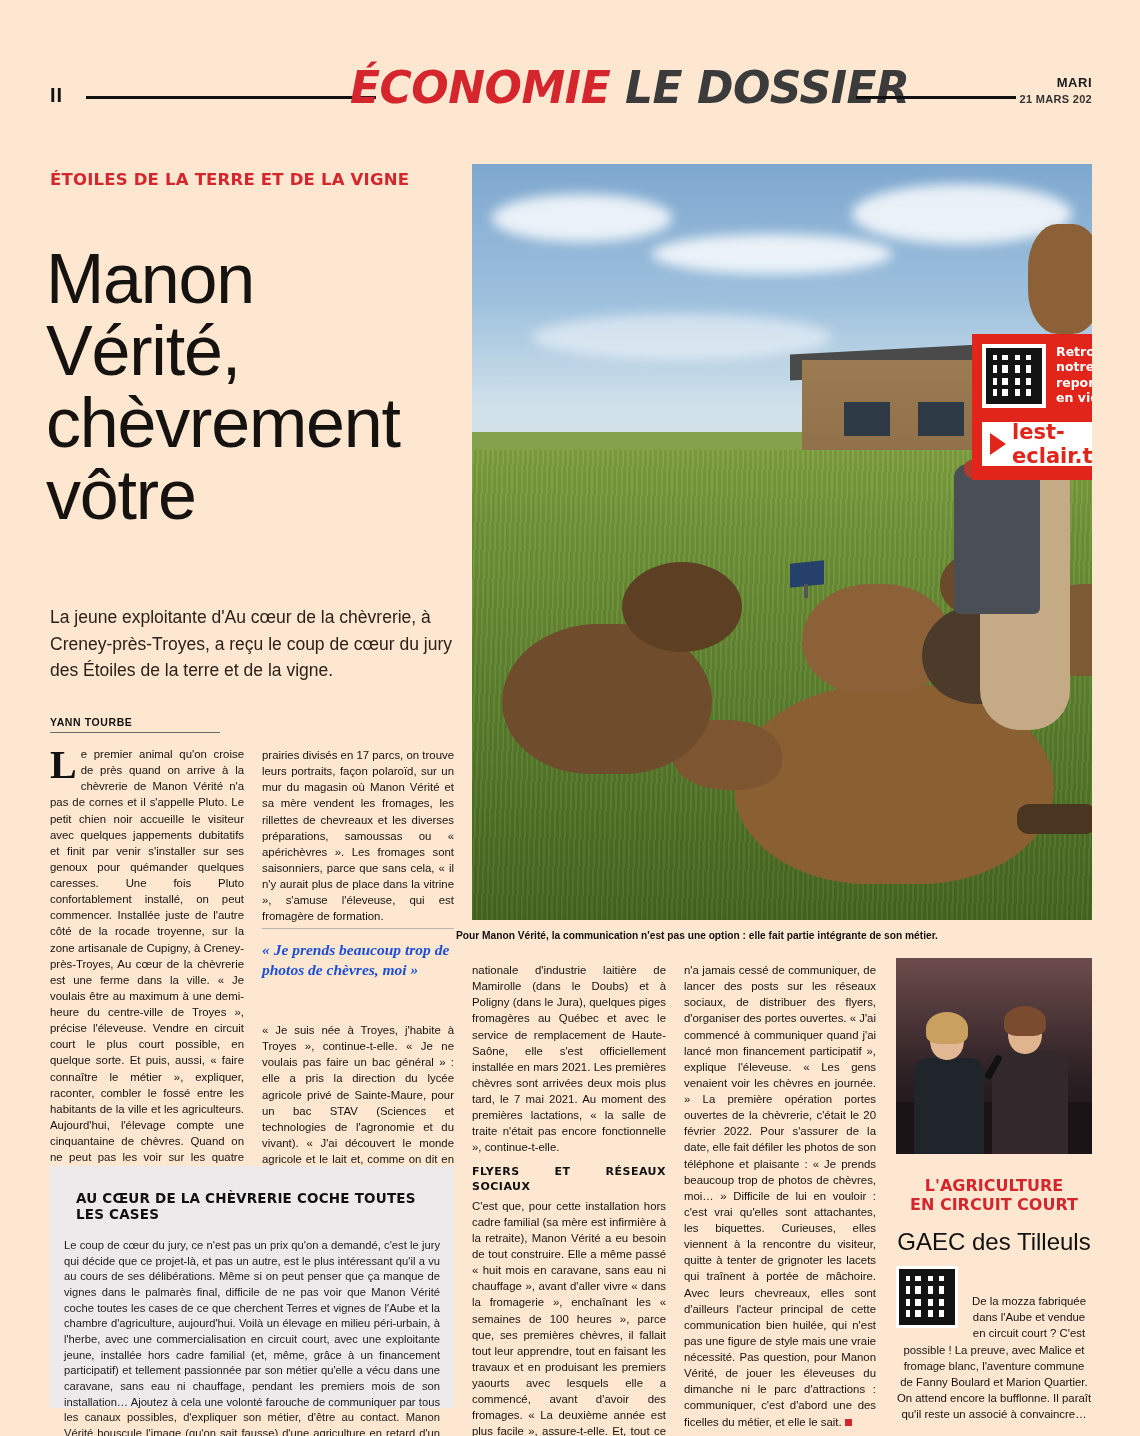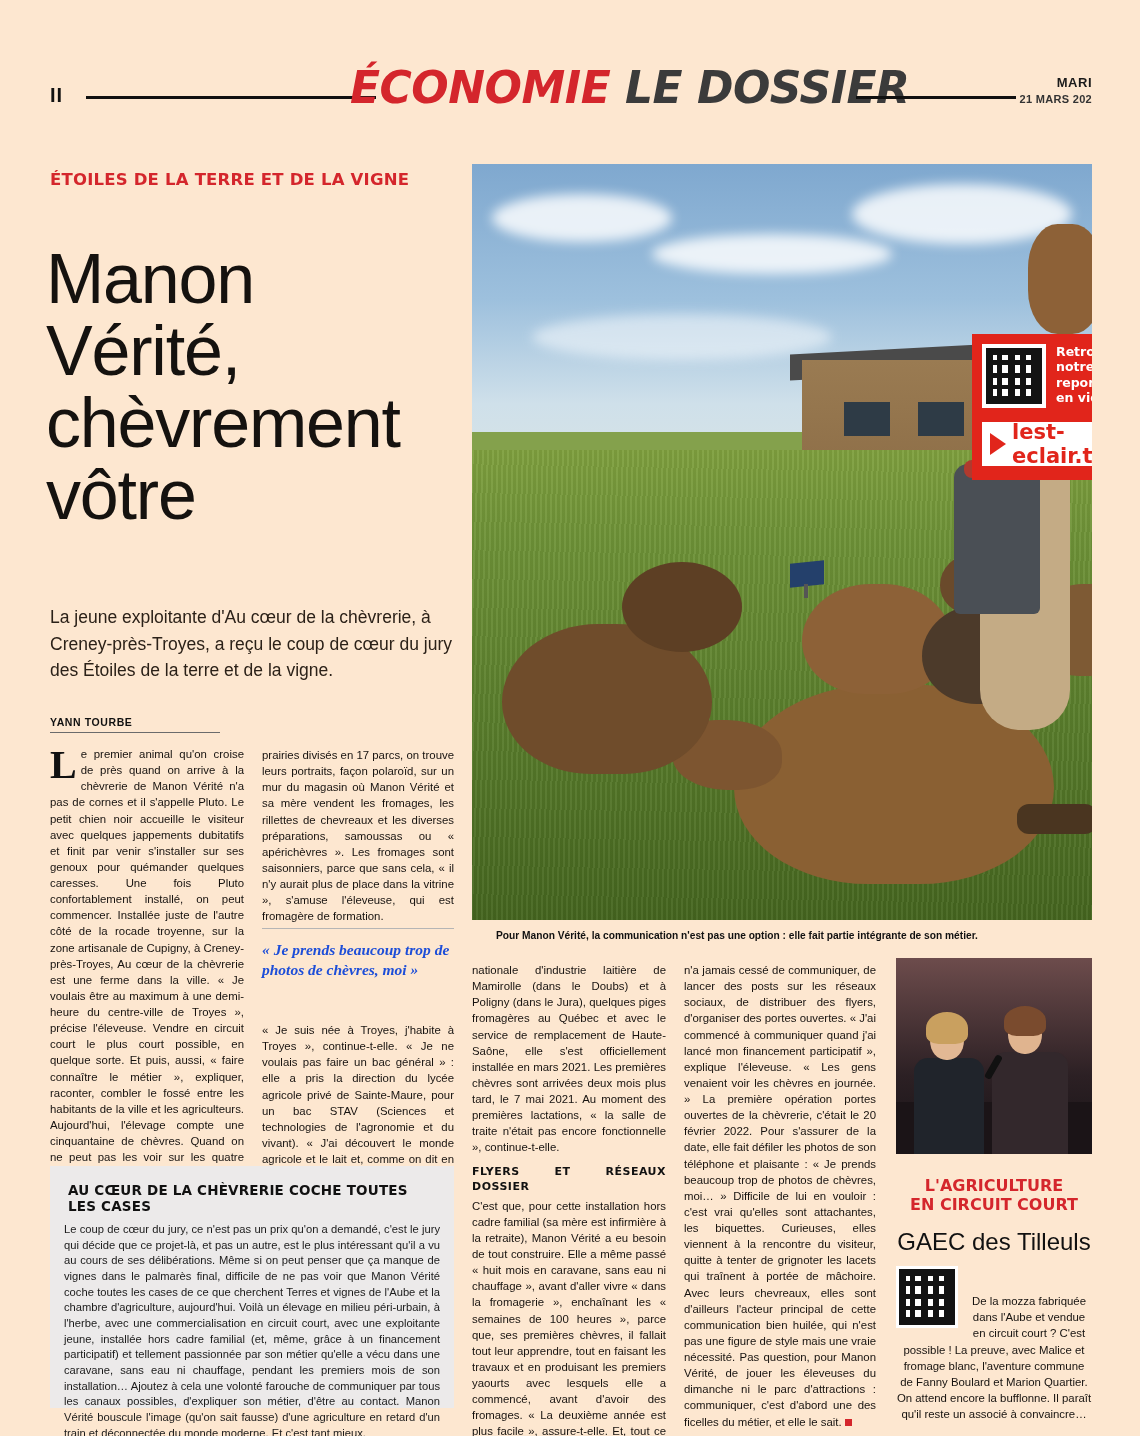--- a/index.html
+++ b/index.html
@@ -146,30 +146,30 @@
     font-size:12.5px;font-weight:bold;line-height:1.22;font-family:"DejaVu Sans",sans-serif;
   }
   .promo-logo{
     position:absolute;left:10px;top:88px;width:176px;height:44px;background:#fff;
     display:flex;align-items:center;gap:6px;padding-left:8px;box-sizing:border-box;
   }
   .play{width:0;height:0;border-left:16px solid #e1251b;border-top:11px solid transparent;border-bottom:11px solid transparent;}
   .promo-logo span{color:#e1251b;font-weight:bold;font-size:21px;font-family:"DejaVu Sans",sans-serif;}
 
   .caption{
-    position:absolute;left:496px;top:930px;width:620px;
+    position:absolute;left:456px;top:930px;width:620px;
     font-size:10.2px;font-weight:bold;color:#111;
   }
 
   
   .greybox{
     position:absolute;left:50px;top:1166px;width:404px;height:242px;background:#eceaea;
   }
   .greybox h3{
-    margin:4px;padding:12px 14px 4px 14px;font-size:13.5px;letter-spacing:0.2px;
+    margin:12px;padding:12px 14px 4px 14px;font-size:13.5px;letter-spacing:0.2px;
     font-family:"DejaVu Sans",sans-serif;font-weight:bold;color:#111;
   }
   .greybox p{
     margin:0;padding:0 14px 10px 14px;font-size:11.2px;line-height:1.4;text-align:justify;
   }
 
   
   .photo2{
     position:absolute;left:896px;top:958px;width:196px;height:196px;overflow:hidden;background:#2a2226;
   }
@@ -288,21 +288,21 @@
     <p>prairies divisés en 17 parcs, on trouve leurs portraits, façon polaroïd, sur un mur du magasin où Manon Vérité et sa mère vendent les fromages, les rillettes de chevreaux et les diverses préparations, samoussas ou « apérichèvres ». Les fromages sont saisonniers, parce que sans cela, « il n'y aurait plus de place dans la vitrine », s'amuse l'éleveuse, qui est fromagère de formation.</p>
   </div>
   <div class="pullquote-rule"></div>
   <div class="pullquote">« Je prends beaucoup trop de photos de chèvres, moi »</div>
   <div class="col" style="left:262px;top:1022px;width:192px;">
     <p>« Je suis née à Troyes, j'habite à Troyes », continue-t-elle. « Je ne voulais pas faire un bac général » : elle a pris la direction du lycée agricole privé de Sainte-Maure, pour un bac STAV (Sciences et technologies de l'agronomie et du vivant). « J'ai découvert le monde agricole et le lait et, comme on dit en bon québécois, je suis tombée en amour ! » Après un BTS et une licence pro en fromagerie à l'École</p>
   </div>
 
   <div class="col col3">
     <p>nationale d'industrie laitière de Mamirolle (dans le Doubs) et à Poligny (dans le Jura), quelques piges fromagères au Québec et avec le service de remplacement de Haute-Saône, elle s'est officiellement installée en mars 2021. Les premières chèvres sont arrivées deux mois plus tard, le 7 mai 2021. Au moment des premières lactations, « la salle de traite n'était pas encore fonctionnelle », continue-t-elle.</p>
-    <div class="subhead">FLYERS ET RÉSEAUX DOSSIER</div>
+    <div class="subhead">FLYERS ET RÉSEAUX SOCIAUX</div>
     <p>C'est que, pour cette installation hors cadre familial (sa mère est infirmière à la retraite), Manon Vérité a eu besoin de tout construire. Elle a même passé « huit mois en caravane, sans eau ni chauffage », avant d'aller vivre « dans la fromagerie », enchaînant les « semaines de 100 heures », parce que, ses premières chèvres, il fallait tout leur apprendre, tout en faisant les travaux et en produisant les premiers yaourts avec lesquels elle a commencé, avant d'avoir des fromages. « La deuxième année est plus facile », assure-t-elle. Et, tout ce temps, elle</p>
   </div>
 
   <div class="col col4">
     <p><span>n'a jamais cessé de communiquer, de lancer des posts sur les réseaux sociaux, de distribuer des flyers, d'organiser des portes ouvertes. « J'ai commencé à communiquer quand j'ai lancé mon financement participatif », explique l'éleveuse. « Les gens venaient voir les chèvres en journée. » La première opération portes ouvertes de la chèvrerie, c'était le 20 février 2022. Pour s'assurer de la date, elle fait défiler les photos de son téléphone et plaisante : « Je prends beaucoup trop de photos de chèvres, moi… » Difficile de lui en vouloir : c'est vrai qu'elles sont attachantes, les biquettes. Curieuses, elles viennent à la rencontre du visiteur, quitte à tenter de grignoter les lacets qui traînent à portée de mâchoire. Avec leurs chevreaux, elles sont d'ailleurs l'acteur principal de cette communication bien huilée, qui n'est pas une figure de style mais une vraie nécessité. Pas question, pour Manon Vérité, de jouer les éleveuses du dimanche ni le parc d'attractions : communiquer, c'est d'abord une des ficelles du métier, et elle le sait.</span><span class="endmark"></span></p>
   </div>
 
   <div class="greybox">
     <h3>AU CŒUR DE LA CHÈVRERIE COCHE TOUTES LES CASES</h3>
     <p>Le coup de cœur du jury, ce n'est pas un prix qu'on a demandé, c'est le jury qui décide que ce projet-là, et pas un autre, est le plus intéressant qu'il a vu au cours de ses délibérations. Même si on peut penser que ça manque de vignes dans le palmarès final, difficile de ne pas voir que Manon Vérité coche toutes les cases de ce que cherchent Terres et vignes de l'Aube et la chambre d'agriculture, aujourd'hui. Voilà un élevage en milieu péri-urbain, à l'herbe, avec une commercialisation en circuit court, avec une exploitante jeune, installée hors cadre familial (et, même, grâce à un financement participatif) et tellement passionnée par son métier qu'elle a vécu dans une caravane, sans eau ni chauffage, pendant les premiers mois de son installation… Ajoutez à cela une volonté farouche de communiquer par tous les canaux possibles, d'expliquer son métier, d'être au contact. Manon Vérité bouscule l'image (qu'on sait fausse) d'une agriculture en retard d'un train et déconnectée du monde moderne. Et c'est tant mieux.</p>

